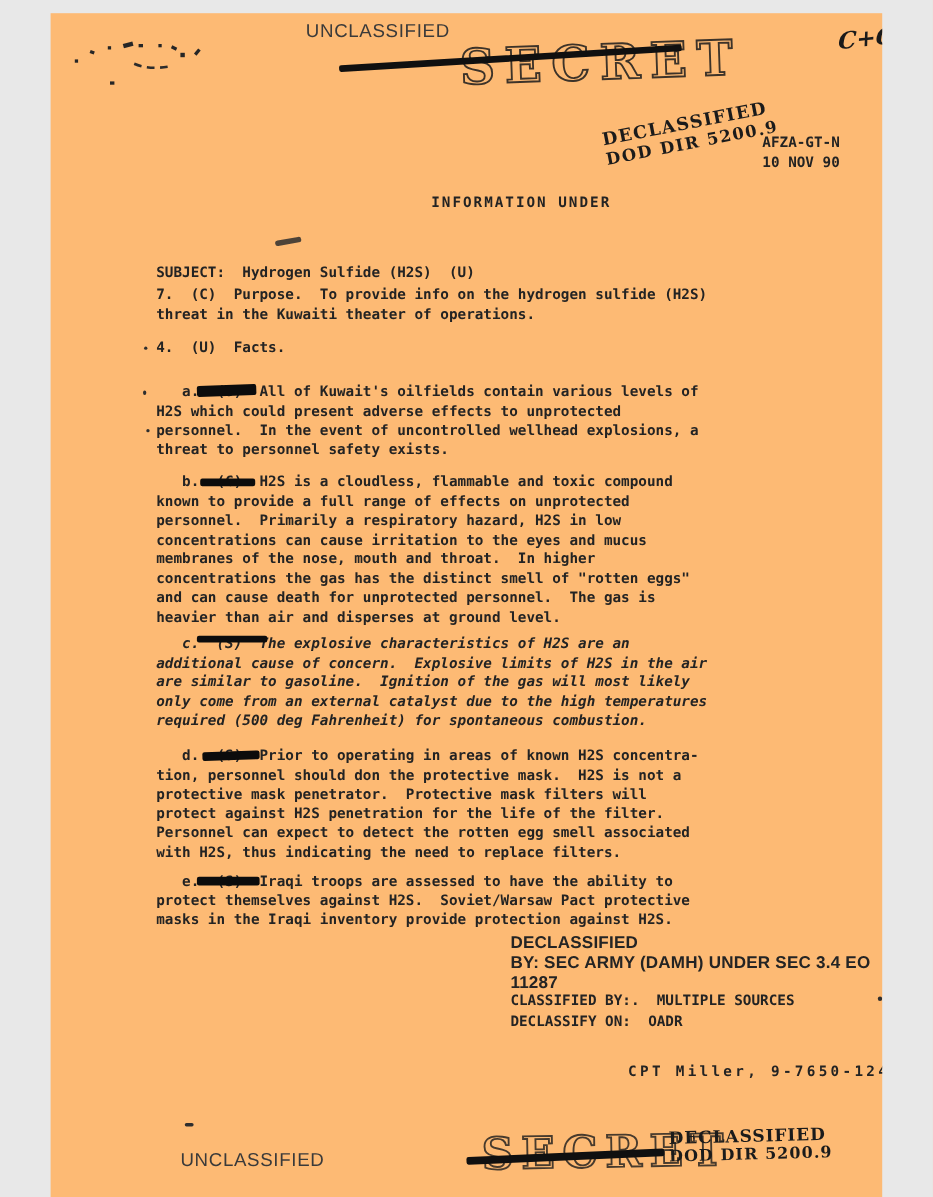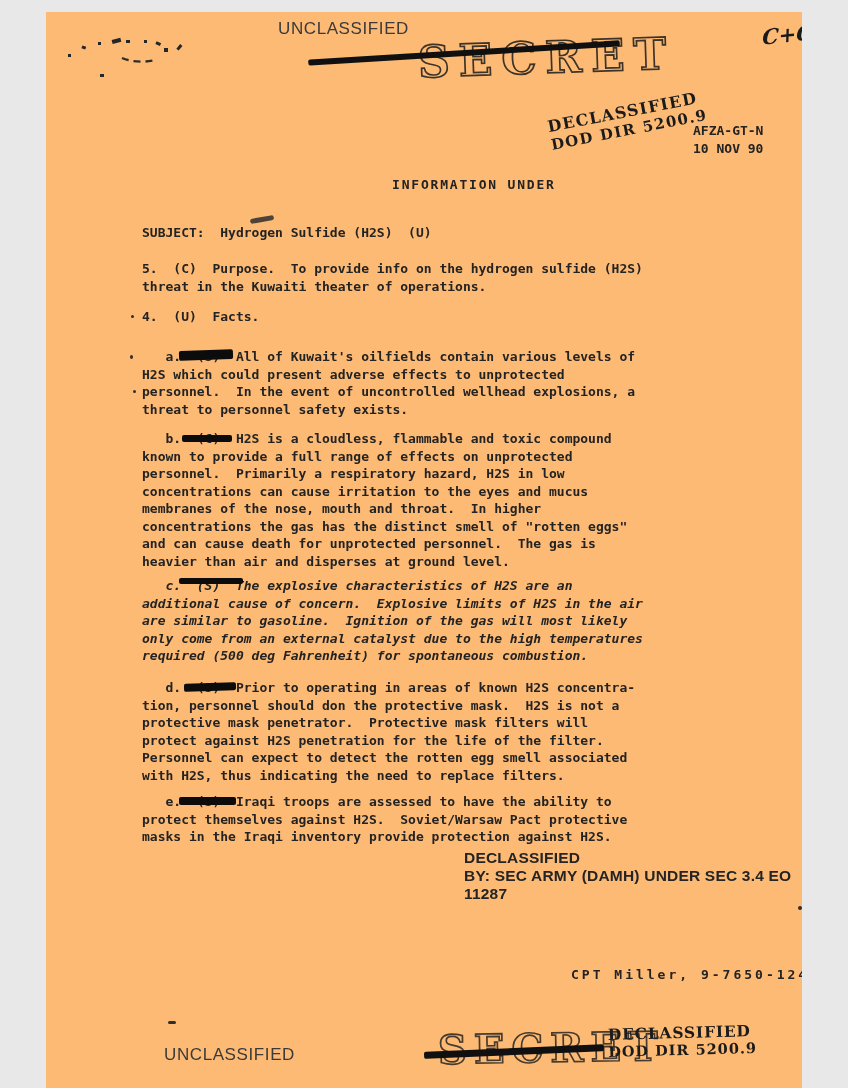--- a/index.html
+++ b/index.html
@@ -137,24 +137,24 @@
   <div class="declass-stamp declass-top" style="left:502px;top:90px;">
     <div class="l1">DECLASSIFIED</div>
     <div class="l2">DOD DIR 5200.9</div>
   </div>
 
   <div class="mono" style="left:647px;top:110px;">AFZA-GT-N</div>
   <div class="mono" style="left:647px;top:128px;">10 NOV 90</div>
 
   <div class="mono title" style="left:346px;top:164px;">INFORMATION UNDER</div>
 
-  <div class="mono" style="left:96px;top:212px;">SUBJECT:  Hydrogen Sulfide (H2S)  (U)</div>
+  <div class="mono" style="left:96px;top:228px;">SUBJECT:  Hydrogen Sulfide (H2S)  (U)</div>
   <div class="speck" style="left:204px;top:205px;width:24px;height:5px;border-radius:3px;transform:rotate(-10deg);opacity:.85;"></div>
 
-  <div class="mono" style="left:96px;top:248px;">5.  (C)  Purpose.  To provide info on the hydrogen sulfide (H2S)
+  <div class="mono" style="left:96px;top:248px;">7.  (C)  Purpose.  To provide info on the hydrogen sulfide (H2S)
 threat in the Kuwaiti theater of operations.</div>
 
   <div class="mono" style="left:96px;top:296px;">4.  (U)  Facts.</div>
 
   <div class="mono" style="left:96px;top:336px;">   a.  (S)  All of Kuwait's oilfields contain various levels of
 H2S which could present adverse effects to unprotected
 personnel.  In the event of uncontrolled wellhead explosions, a
 threat to personnel safety exists.</div>
   <div class="redact" style="left:133px;top:338px;width:54px;height:10px;transform:rotate(-2deg);"></div>
 
@@ -186,20 +186,22 @@
   <div class="mono" style="left:96px;top:781px;">   e.  (S)  Iraqi troops are assessed to have the ability to
 protect themselves against H2S.  Soviet/Warsaw Pact protective
 masks in the Iraqi inventory provide protection against H2S.</div>
   <div class="redact" style="left:133px;top:785px;width:57px;height:8px;"></div>
 
   <div class="declassified-block">
     <div>DECLASSIFIED</div>
     <div>BY: SEC ARMY (DAMH) UNDER SEC 3.4 EO 11287</div>
   </div>
 
+  <div class="mono" style="left:418px;top:889px;line-height:19px;">CLASSIFIED BY:.  MULTIPLE SOURCES
+DECLASSIFY ON:  OADR</div>
 
   <div class="mono" style="left:525px;top:954px;letter-spacing:3px;">CPT Miller, 9-7650-124</div>
 
   <div class="speck" style="left:85px;top:303px;width:3px;height:3px;"></div>
   <div class="speck" style="left:84px;top:343px;width:3px;height:4px;"></div>
   <div class="speck" style="left:87px;top:378px;width:3px;height:3px;"></div>
   <div class="speck" style="left:832px;top:340px;width:3px;height:4px;"></div>
   <div class="speck" style="left:806px;top:680px;width:3px;height:3px;"></div>
   <div class="speck" style="left:752px;top:894px;width:4px;height:4px;"></div>
   <div class="speck" style="left:768px;top:892px;width:3px;height:3px;"></div>

